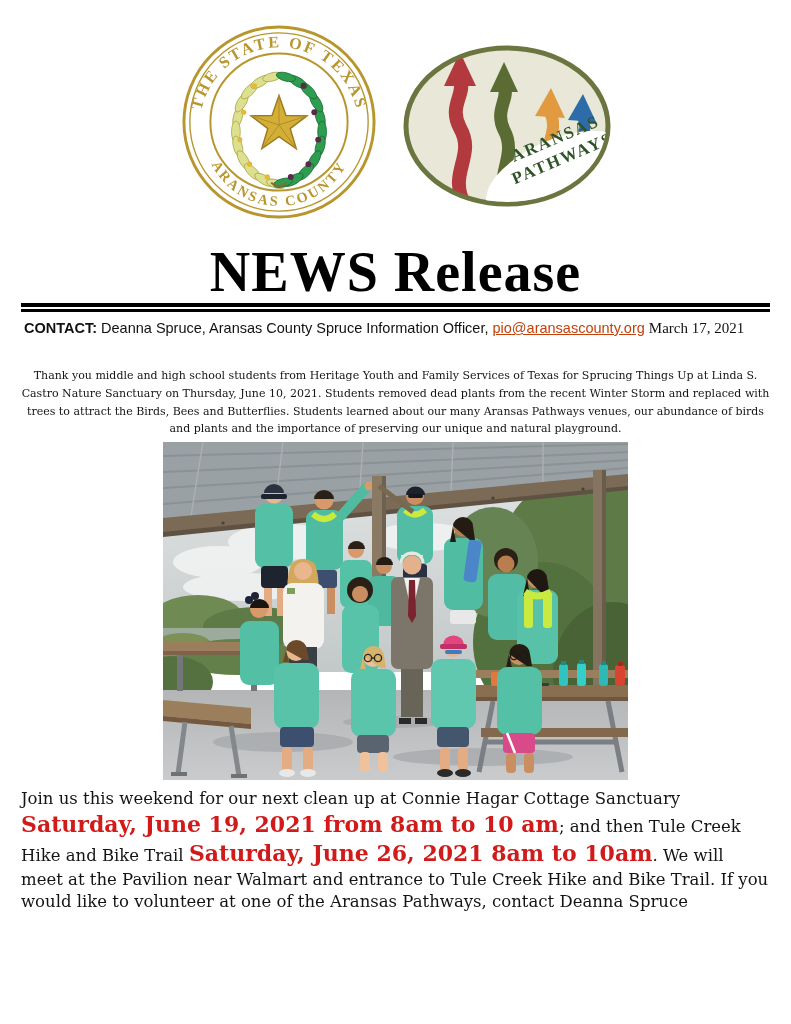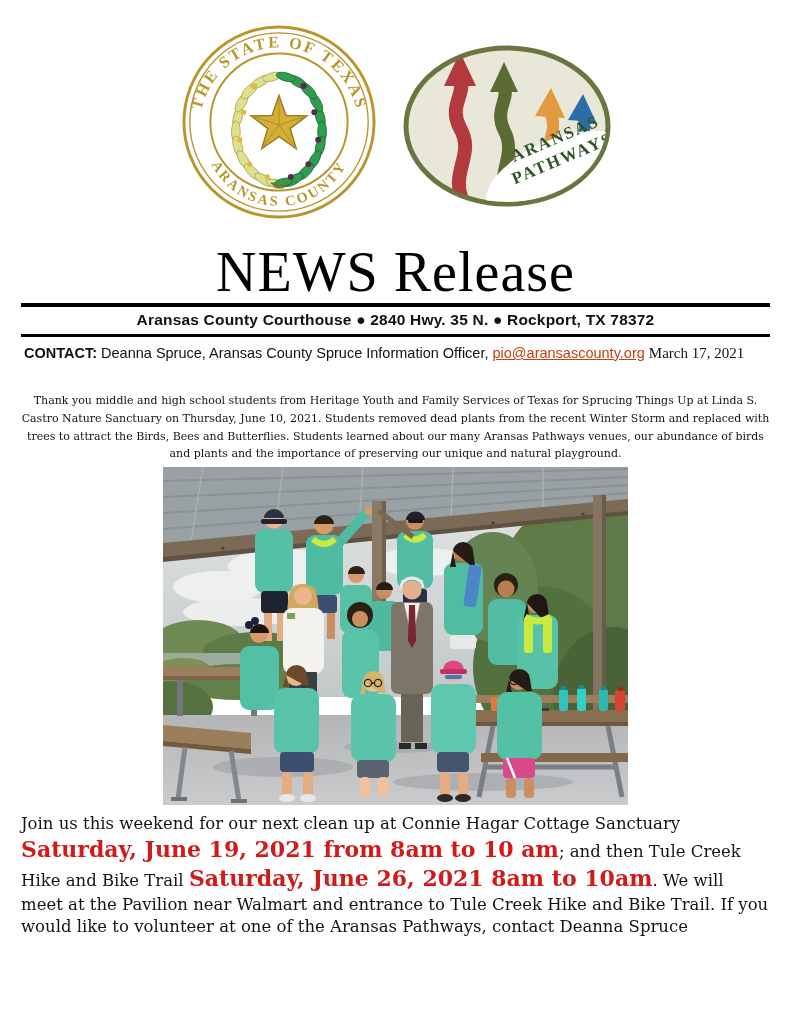--- a/index.html
+++ b/index.html
@@ -7,21 +7,21 @@
   .page {
     position:relative; width:791px; height:1024px; background:#ffffff;
     font-family:"Liberation Sans", sans-serif; overflow:hidden; margin:0 auto;
   }
   .logos { display:flex; justify-content:center; align-items:center; gap:24px; padding-top:24px; }
   .seal-wrap { width:198px; height:196px; }
   .pathways-wrap { width:210px; height:166px; margin-top:10px; }
 
   .title {
     margin-top:24px; text-align:center;
-    font-family:"Liberation Serif", serif; font-weight:400; font-size:56px;
+    font-family:"Liberation Serif", serif; font-weight:700; font-size:56px;
     color:#000; letter-spacing:1px; line-height:1.0;
   }
   .rule-thick { border-top:4px solid #000; margin:3px 21px 0 21px; }
   .rule-thin  { border-top:3px solid #000; margin:2px 21px 0 21px; }
   .address {
     text-align:center; font-size:15.5px; font-weight:700; color:#111;
     padding:4px 0 3px 0; letter-spacing:0.2px;
   }
   .contact-row { margin:8px 24px 0 24px; font-size:14.5px; color:#111; white-space:nowrap; }
   .contact-label { font-weight:700; }
@@ -145,21 +145,20 @@
             <text x="0" y="0">ARANSAS</text>
             <text x="-8" y="21">PATHWAYS</text>
           </g>
         </g>
       </svg>
     </div>
   </div>
 
   <div class="title">NEWS Release</div>
   <div class="rule-thick"></div>
-  <div class="address">Aransas County Courthouse ● 2840 Hwy. 35 N. ● Rockport, TX 78372</div>
   <div class="rule-thin"></div>
 
   <div class="contact-row">
     <span class="contact-label">CONTACT:</span>
     <span> Deanna Spruce, Aransas County Spruce Information Officer, </span>
     <a class="contact-link">pio@aransascounty.org</a>
     <span class="contact-date"> March 17, 2021</span>
   </div>
 
   <p class="body-para">Thank you middle and high school students from Heritage Youth and Family Services of Texas for Sprucing Things Up at Linda S. Castro Nature Sanctuary on Thursday, June 10, 2021. Students removed dead plants from the recent Winter Storm and replaced with trees to attract the Birds, Bees and Butterflies. Students learned about our many Aransas Pathways venues, our abundance of birds and plants and the importance of preserving our unique and natural playground.</p>

